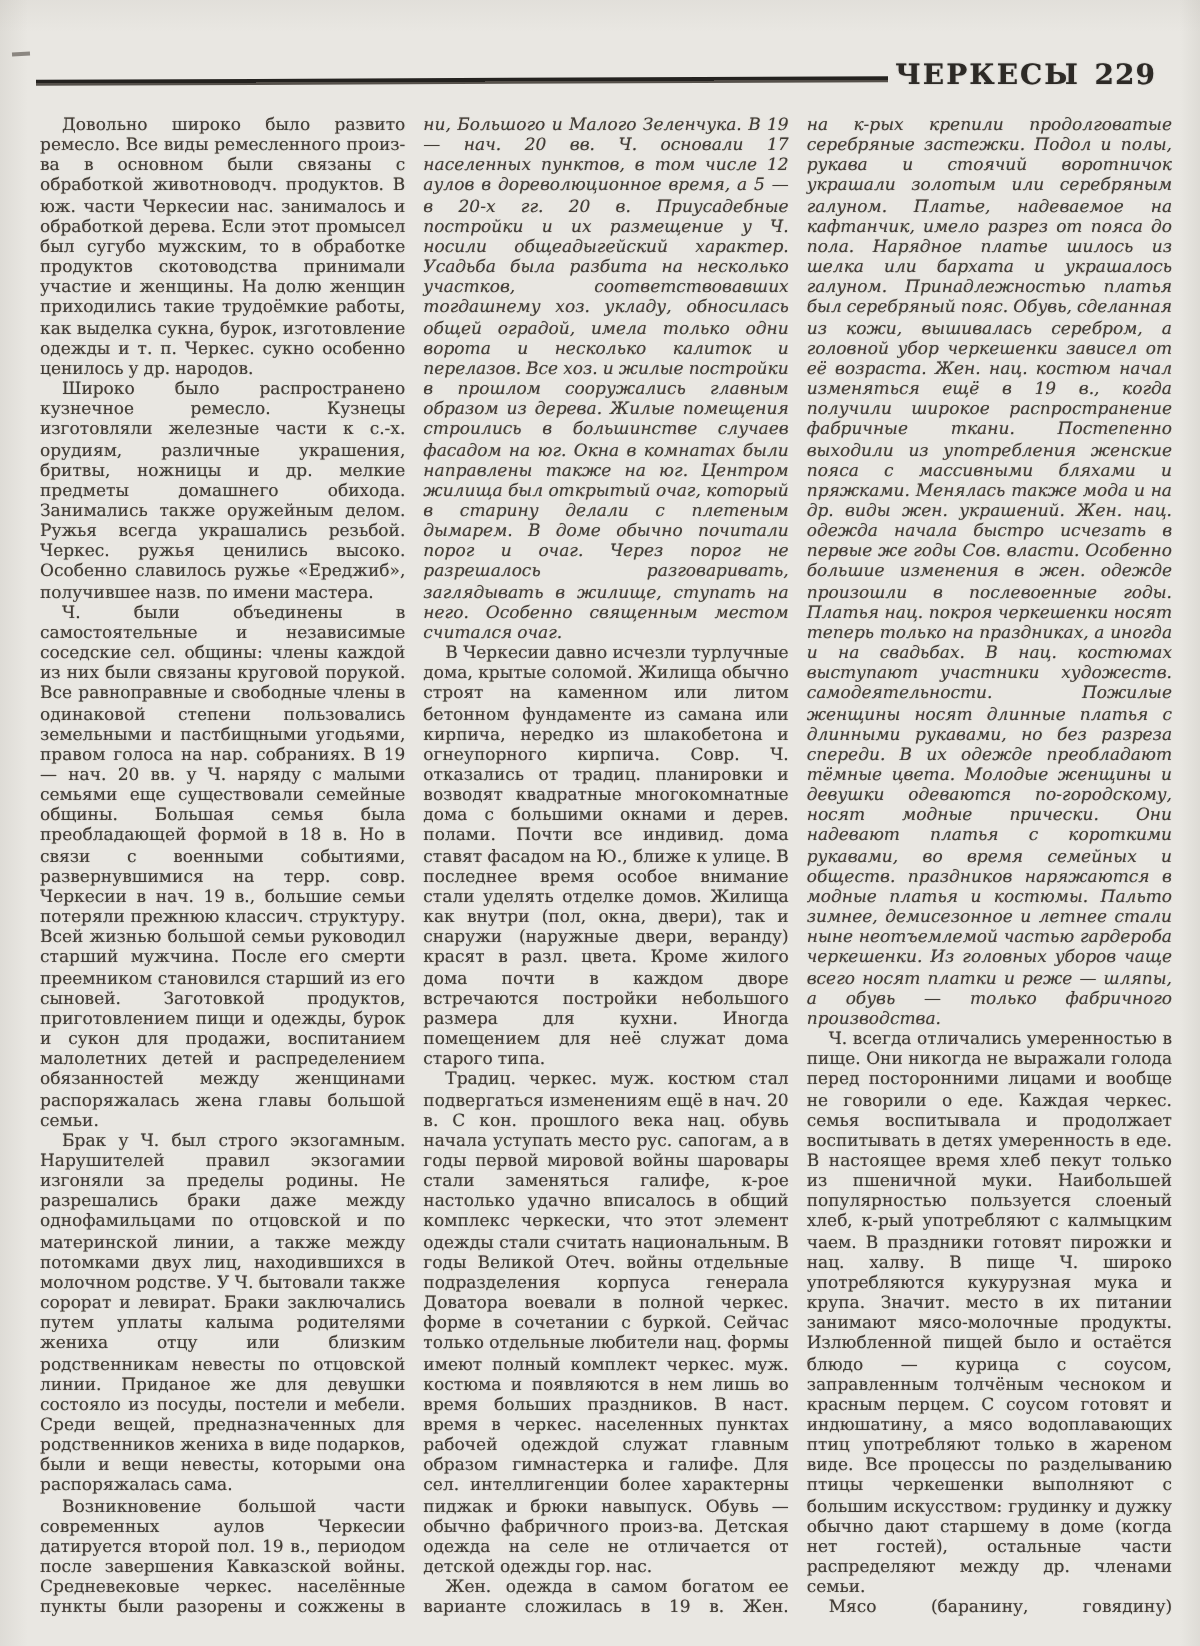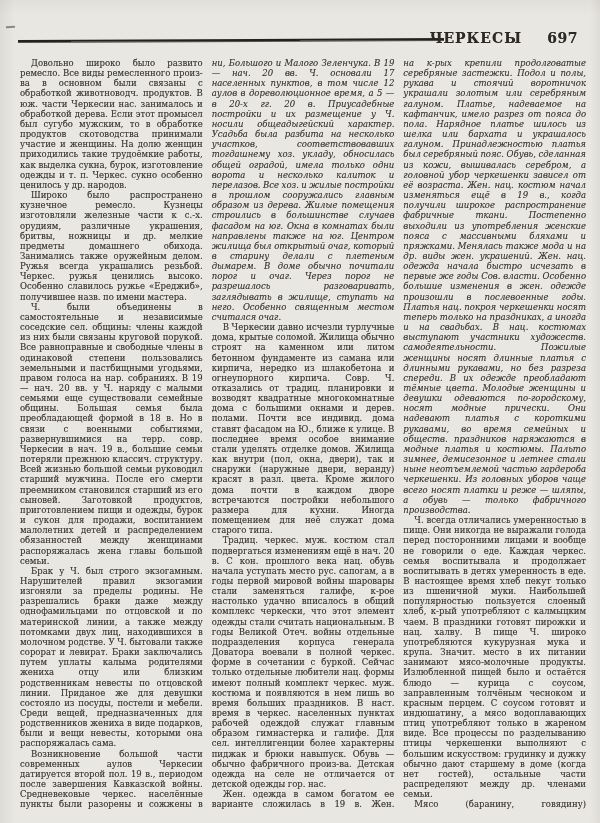--- a/index.html
+++ b/index.html
@@ -27,21 +27,21 @@
     position: absolute; left: 0; top: 11px; width: 426px; height: 3px;
     background: linear-gradient(180deg, #24221f 0 60%, #55504a 60% 100%);
     transform: rotate(-0.25deg);
   }
   .header-title, .header-pagenum {
     position: absolute; top: 2px;
     font-weight: bold; font-size: 14px; letter-spacing: 1px;
     color: #2d2a26;
     text-shadow: 0 0 0.6px rgba(45,42,38,0.55);
   }
-  .header-title { right: 56px; }
+  .header-title { right: 38px; }
   .header-pagenum { right: 0; letter-spacing: 0.5px; }
   .columns {
     position: absolute; top: 58px; left: 20px; right: 14px; bottom: 14px;
     display: flex; gap: 9px; overflow: hidden;
   }
   .column {
     flex: 1 1 0; min-width: 0;
     text-align: justify;
     font-size: 8.5px; line-height: 10.15px;
     color: #423c35;
@@ -55,21 +55,21 @@
 </head>
 <body>
 
 <div class="page">
 
   <div class="scan-artifact"></div>
 
   <div class="header">
     <div class="header-rule"></div>
     <span class="header-title">ЧЕРКЕСЫ</span>
-    <span class="header-pagenum">697</span>
+    <span class="header-pagenum">229</span>
   </div>
 
   <div class="columns">
 
     <div class="column">
       <p>Довольно широко было развито ремесло. Все виды ремесленного произ-ва в основном были связаны с обработкой животноводч. продуктов. В юж. части Черкесии нас. занималось и обработкой дерева. Если этот промысел был сугубо мужским, то в обработке продуктов скотоводства принимали участие и женщины. На долю женщин приходились такие трудоёмкие работы, как выделка сукна, бурок, изготовление одежды и т. п. Черкес. сукно особенно ценилось у др. народов.</p>
       <p>Широко было распространено кузнечное ремесло. Кузнецы изготовляли железные части к с.-х. орудиям, различные украшения, бритвы, ножницы и др. мелкие предметы домашнего обихода. Занимались также оружейным делом. Ружья всегда украшались резьбой. Черкес. ружья ценились высоко. Особенно славилось ружье «Ереджиб», получившее назв. по имени мастера.</p>
       <p>Ч. были объединены в самостоятельные и независимые соседские сел. общины: члены каждой из них были связаны круговой порукой. Все равноправные и свободные члены в одинаковой степени пользовались земельными и пастбищными угодьями, правом голоса на нар. собраниях. В 19 — нач. 20 вв. у Ч. наряду с малыми семьями еще существовали семейные общины. Большая семья была преобладающей формой в 18 в. Но в связи с военными событиями, развернувшимися на терр. совр. Черкесии в нач. 19 в., большие семьи потеряли прежнюю классич. структуру. Всей жизнью большой семьи руководил старший мужчина. После его смерти преемником становился старший из его сыновей. Заготовкой продуктов, приготовлением пищи и одежды, бурок и сукон для продажи, воспитанием малолетних детей и распределением обязанностей между женщинами распоряжалась жена главы большой семьи.</p>
       <p>Брак у Ч. был строго экзогамным. Нарушителей правил экзогамии изгоняли за пределы родины. Не разрешались браки даже между однофамильцами по отцовской и по материнской линии, а также между потомками двух лиц, находившихся в молочном родстве. У Ч. бытовали также сорорат и левират. Браки заключались путем уплаты калыма родителями жениха отцу или близким родственникам невесты по отцовской линии. Приданое же для девушки состояло из посуды, постели и мебели. Среди вещей, предназначенных для родственников жениха в виде подарков, были и вещи невесты, которыми она распоряжалась сама.</p>
       <p>Возникновение большой части современных аулов Черкесии датируется второй пол. 19 в., периодом после завершения Кавказской войны. Средневековые черкес. населённые пункты были разорены и сожжены в нач. прошлого века, а уцелевших жителей по распоряжению царских властей поселили вдоль Куба-</p>

